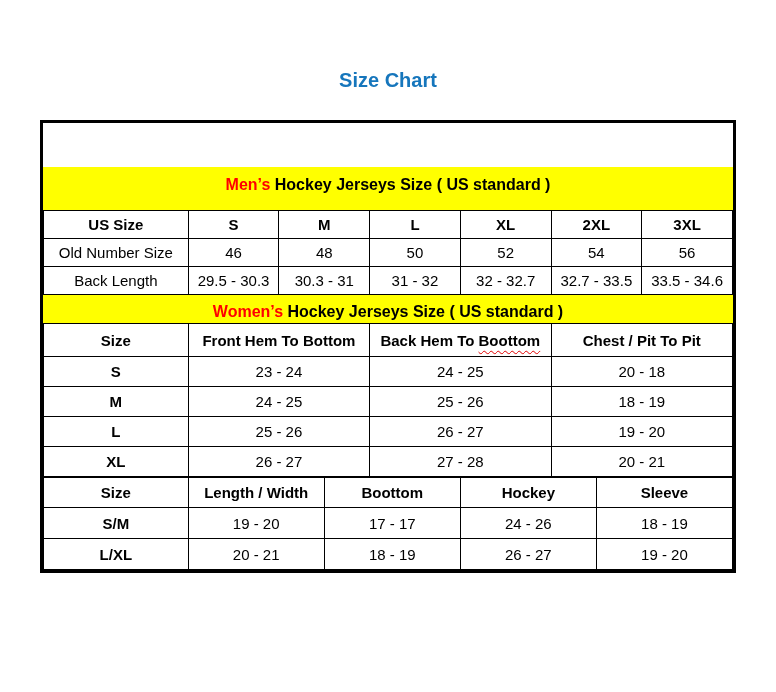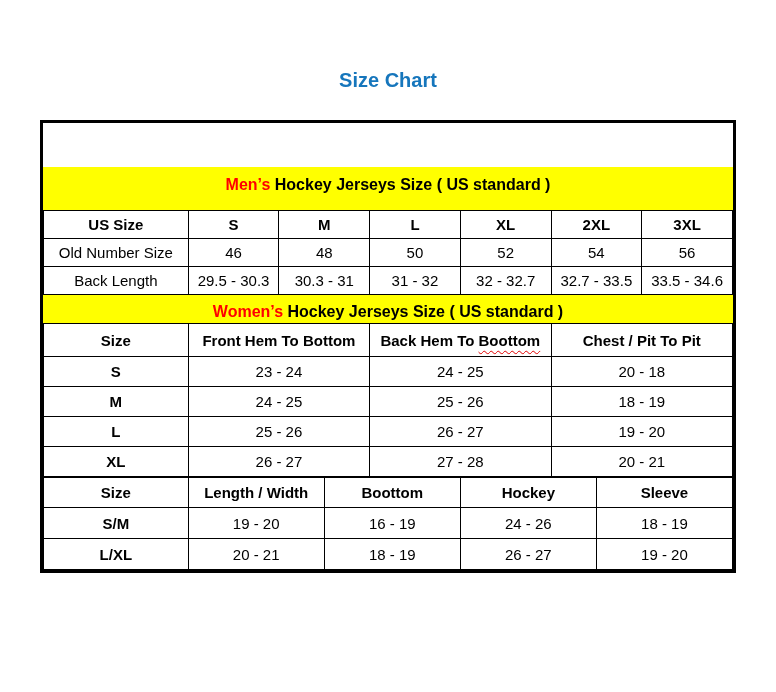--- a/index.html
+++ b/index.html
@@ -179,21 +179,21 @@
         <tr class="hdr">
           <td>Size</td>
           <td>Length / Width</td>
           <td>Boottom</td>
           <td>Hockey</td>
           <td>Sleeve</td>
         </tr>
         <tr>
           <td>S/M</td>
           <td>19 - 20</td>
-          <td>16 - 19</td>
+          <td>17 - 17</td>
           <td>24 - 26</td>
           <td>18 - 19</td>
         </tr>
         <tr>
           <td>L/XL</td>
           <td>20 - 21</td>
           <td>18 - 19</td>
           <td>26 - 27</td>
           <td>19 - 20</td>
         </tr>

